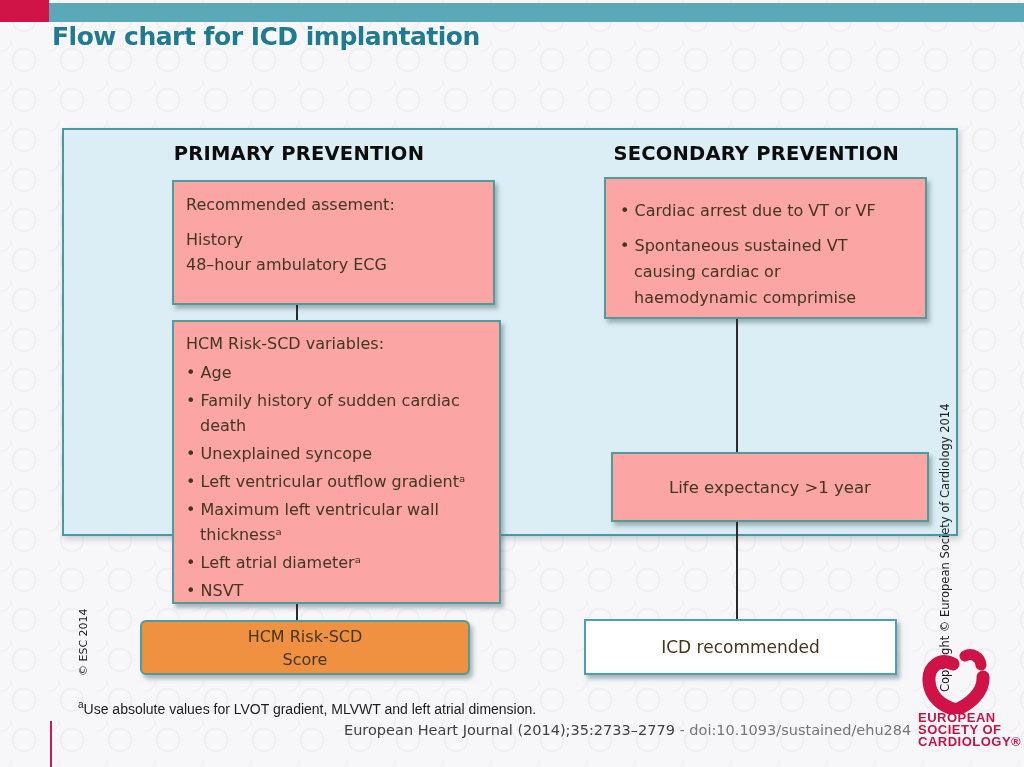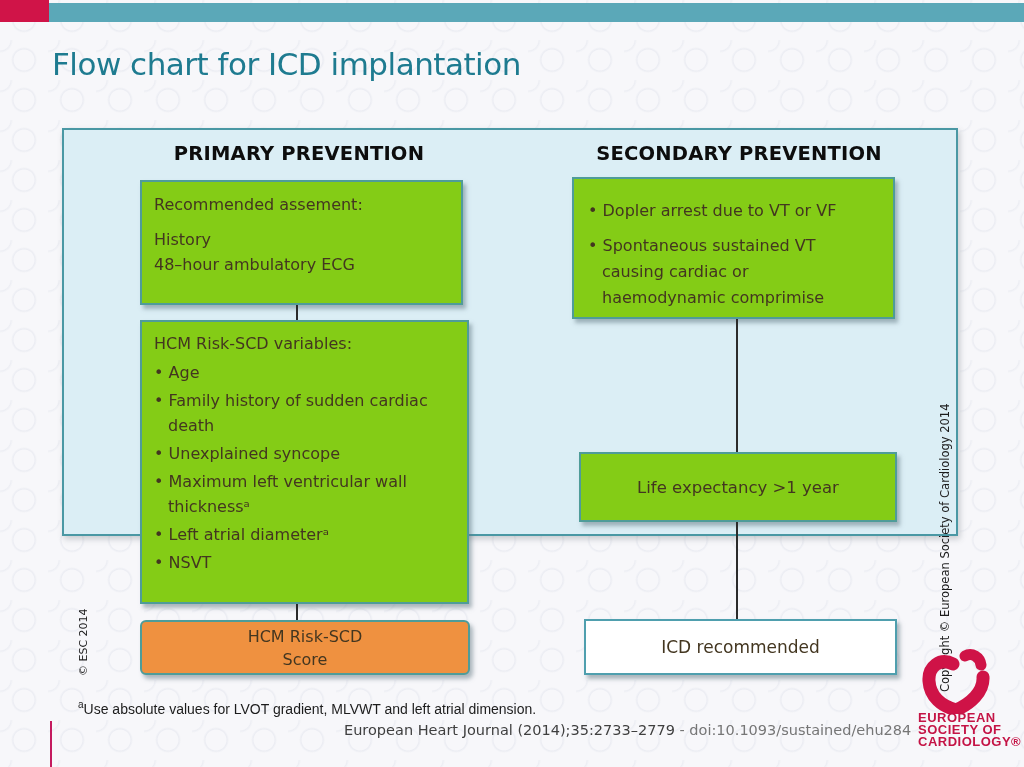--- a/index.html
+++ b/index.html
@@ -10,29 +10,29 @@
       radial-gradient(circle at 24px 20px, rgba(213,217,229,0.0) 10px, rgba(213,217,229,0.35) 11px, rgba(213,217,229,0.0) 13px),
       radial-gradient(circle at 0px 0px, rgba(213,217,229,0.0) 10px, rgba(213,217,229,0.30) 11px, rgba(213,217,229,0.0) 13px);
     background-size:48px 40px;
     font-family:"DejaVu Sans", sans-serif;
   }
   .abs{position:absolute;}
   
   .bar-red{left:0;top:0;width:49px;height:22px;background:#d01448;}
   .bar-teal{left:49px;top:3px;width:975px;height:19px;background:#5ba8b8;}
   
-  .title{left:52px;top:46px;font-size:31px;font-weight:400;color:#1e7b90;letter-spacing:-0.5px;}
+  .title{left:52px;top:22px;font-size:25px;font-weight:700;color:#1e7b90;letter-spacing:-0.5px;}
   
   .panel{left:62px;top:128px;width:896px;height:408px;background:#dbeef5;
     border:2px solid #4a98a4;box-sizing:border-box;
     box-shadow:2px 3px 6px rgba(60,70,80,0.25);}
   .colhead{top:12px;font-size:19.5px;font-weight:700;color:#0d0d0d;text-align:center;letter-spacing:0.2px;}
   .box{box-sizing:border-box;border:2px solid #4f9c99;color:#433620;font-size:16px;
     box-shadow:3px 4px 4px rgba(96,118,128,0.5);}
-  .ybox{background:#84cc16;}
+  .ybox{background:#fca5a5;margin-left:32px;}
   .obox{background:#ef9140;border-radius:6px;}
   .wbox{background:#ffffff;border-color:#4f9fae;}
   .box .pad{padding:10px 12px;}
   .box .t{margin-bottom:10px;}
   .ln{line-height:25px;}
   .b{line-height:25px;padding-left:14px;text-indent:-14px;margin-top:3px;}
   .b::before{content:"• ";}
   .c{line-height:25px;padding-left:14px;}
   .center2{display:flex;flex-direction:column;justify-content:center;align-items:center;height:100%;line-height:23px;text-align:center;}
   .vline{width:2px;background:#2b2b2b;}
@@ -55,58 +55,59 @@
 <div class="stage">
 
   <div class="abs bar-red"></div>
   <div class="abs bar-teal"></div>
 
   <div class="abs title">Flow chart for ICD implantation</div>
 
   <div class="abs panel">
 
     <div class="abs colhead" style="left:75px;width:320px;">PRIMARY PREVENTION</div>
-    <div class="abs colhead" style="left:515px;width:320px;">SECONDARY PREVENTION</div>
+    <div class="abs colhead" style="left:515px;width:320px;text-align:right;">SECONDARY PREVENTION</div>
 
     <div class="abs box ybox" style="left:76px;top:50px;width:323px;height:125px;">
       <div class="pad">
         <div class="ln t">Recommended assement:</div>
         <div class="ln">History</div>
         <div class="ln">48–hour ambulatory ECG</div>
       </div>
     </div>
 
     <div class="abs vline" style="left:232px;top:175px;height:15px;"></div>
 
     <div class="abs box ybox" style="left:76px;top:190px;width:329px;height:284px;">
       <div class="pad" style="padding-top:9px;">
         <div class="ln t" style="margin-bottom:4px;">HCM Risk-SCD variables:</div>
         <div class="b">Age</div>
         <div class="b">Family history of sudden cardiac</div>
         <div class="c">death</div>
         <div class="b">Unexplained syncope</div>
+        <div class="b">Left ventricular outflow gradientᵃ</div>
         <div class="b">Maximum left ventricular wall</div>
         <div class="c">thicknessᵃ</div>
         <div class="b">Left atrial diameterᵃ</div>
         <div class="b">NSVT</div>
       </div>
     </div>
 
     <div class="abs vline" style="left:232px;top:474px;height:16px;"></div>
 
     <div class="abs box obox" style="left:76px;top:490px;width:330px;height:55px;">
       <div class="center2">
         <div>HCM Risk-SCD</div>
         <div>Score</div>
       </div>
     </div>
 
     <div class="abs box ybox" style="left:508px;top:47px;width:323px;height:142px;">
       <div class="pad" style="padding:16px 14px;">
-        <div class="b" style="line-height:26px;">Dopler arrest due to VT or VF</div>
+        <div class="b" style="line-height:26px;">Cardiac arrest due to VT or VF</div>
         <div class="b" style="line-height:26px;margin-top:9px;">Spontaneous sustained VT</div>
         <div class="c" style="line-height:26px;">causing cardiac or</div>
         <div class="c" style="line-height:26px;">haemodynamic comprimise</div>
       </div>
     </div>
 
     <div class="abs vline" style="left:672px;top:189px;height:133px;"></div>
 
     <div class="abs box ybox" style="left:515px;top:322px;width:318px;height:70px;font-size:16.5px;">
       <div class="center2">

